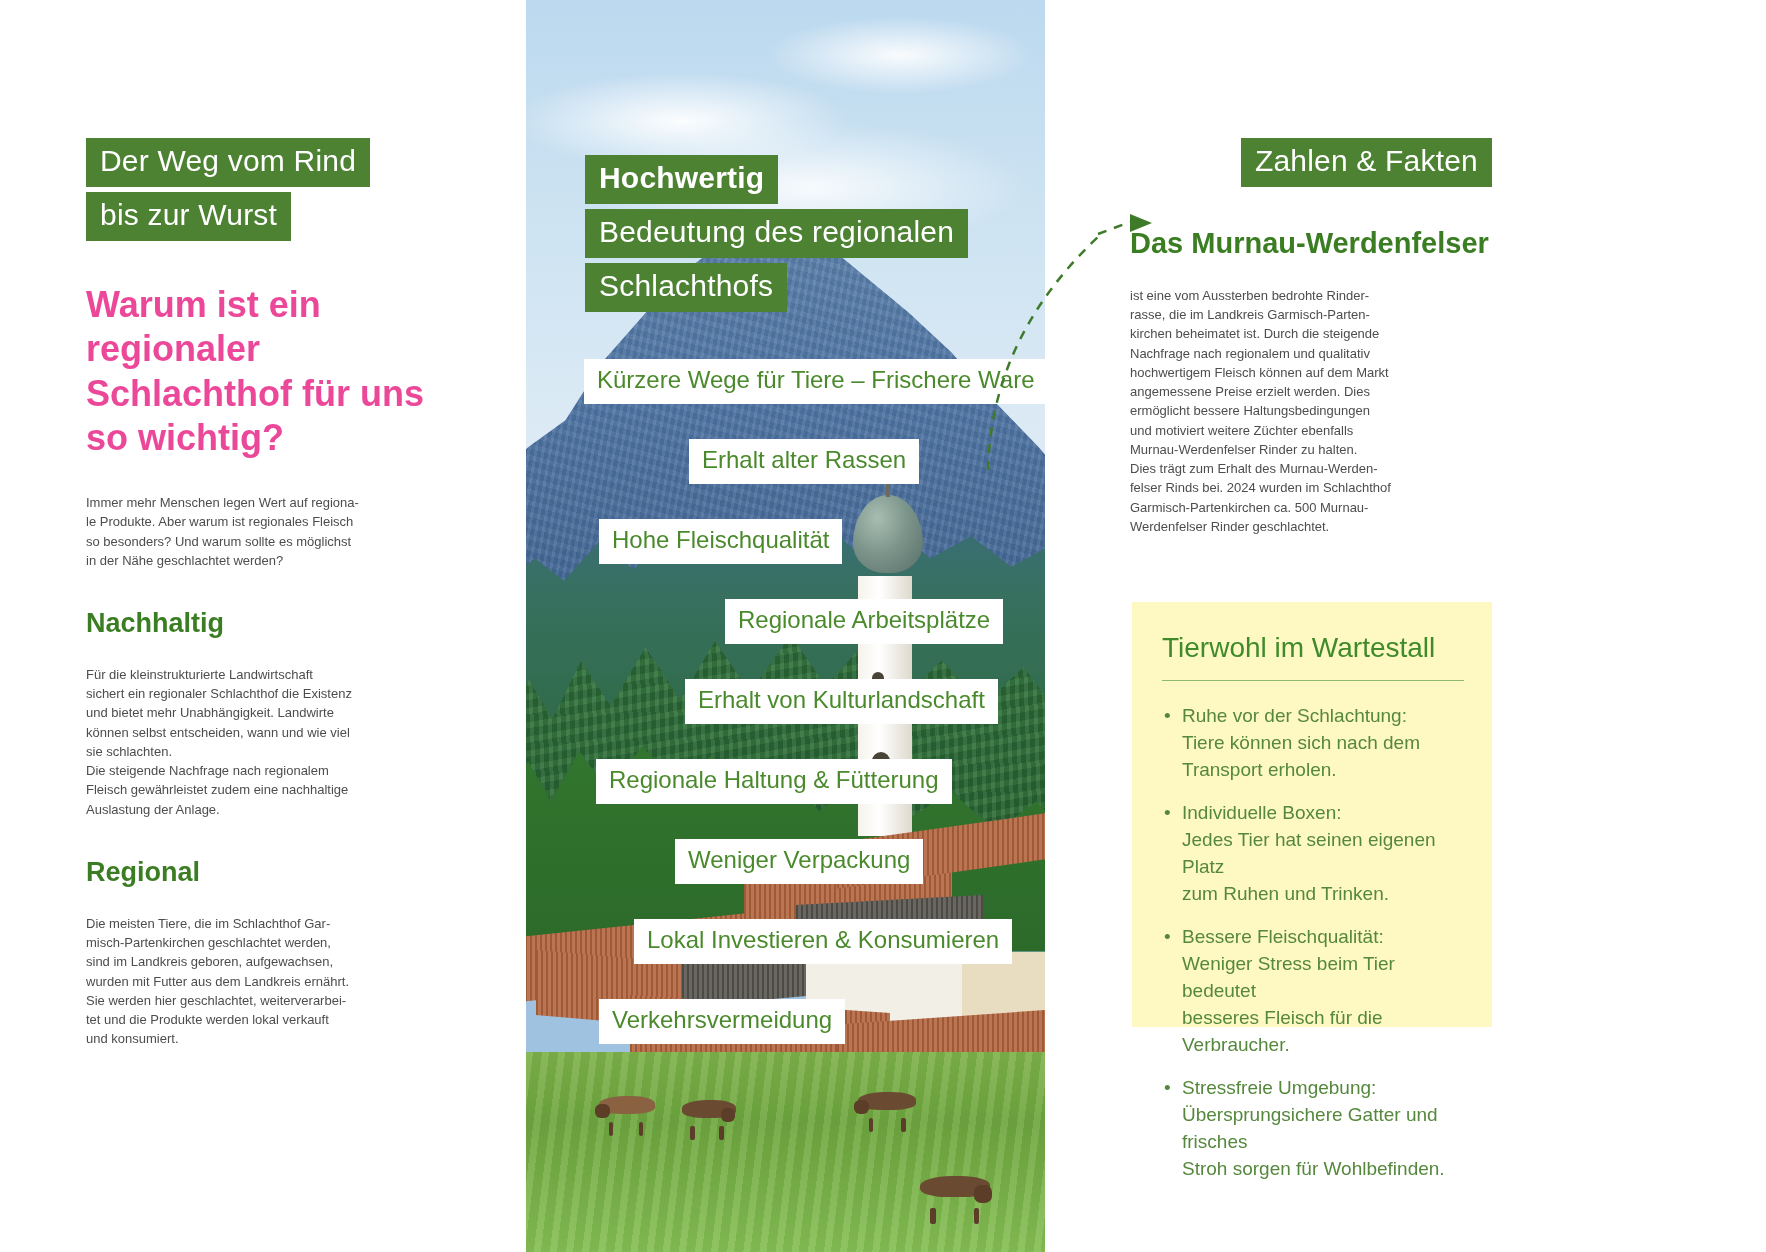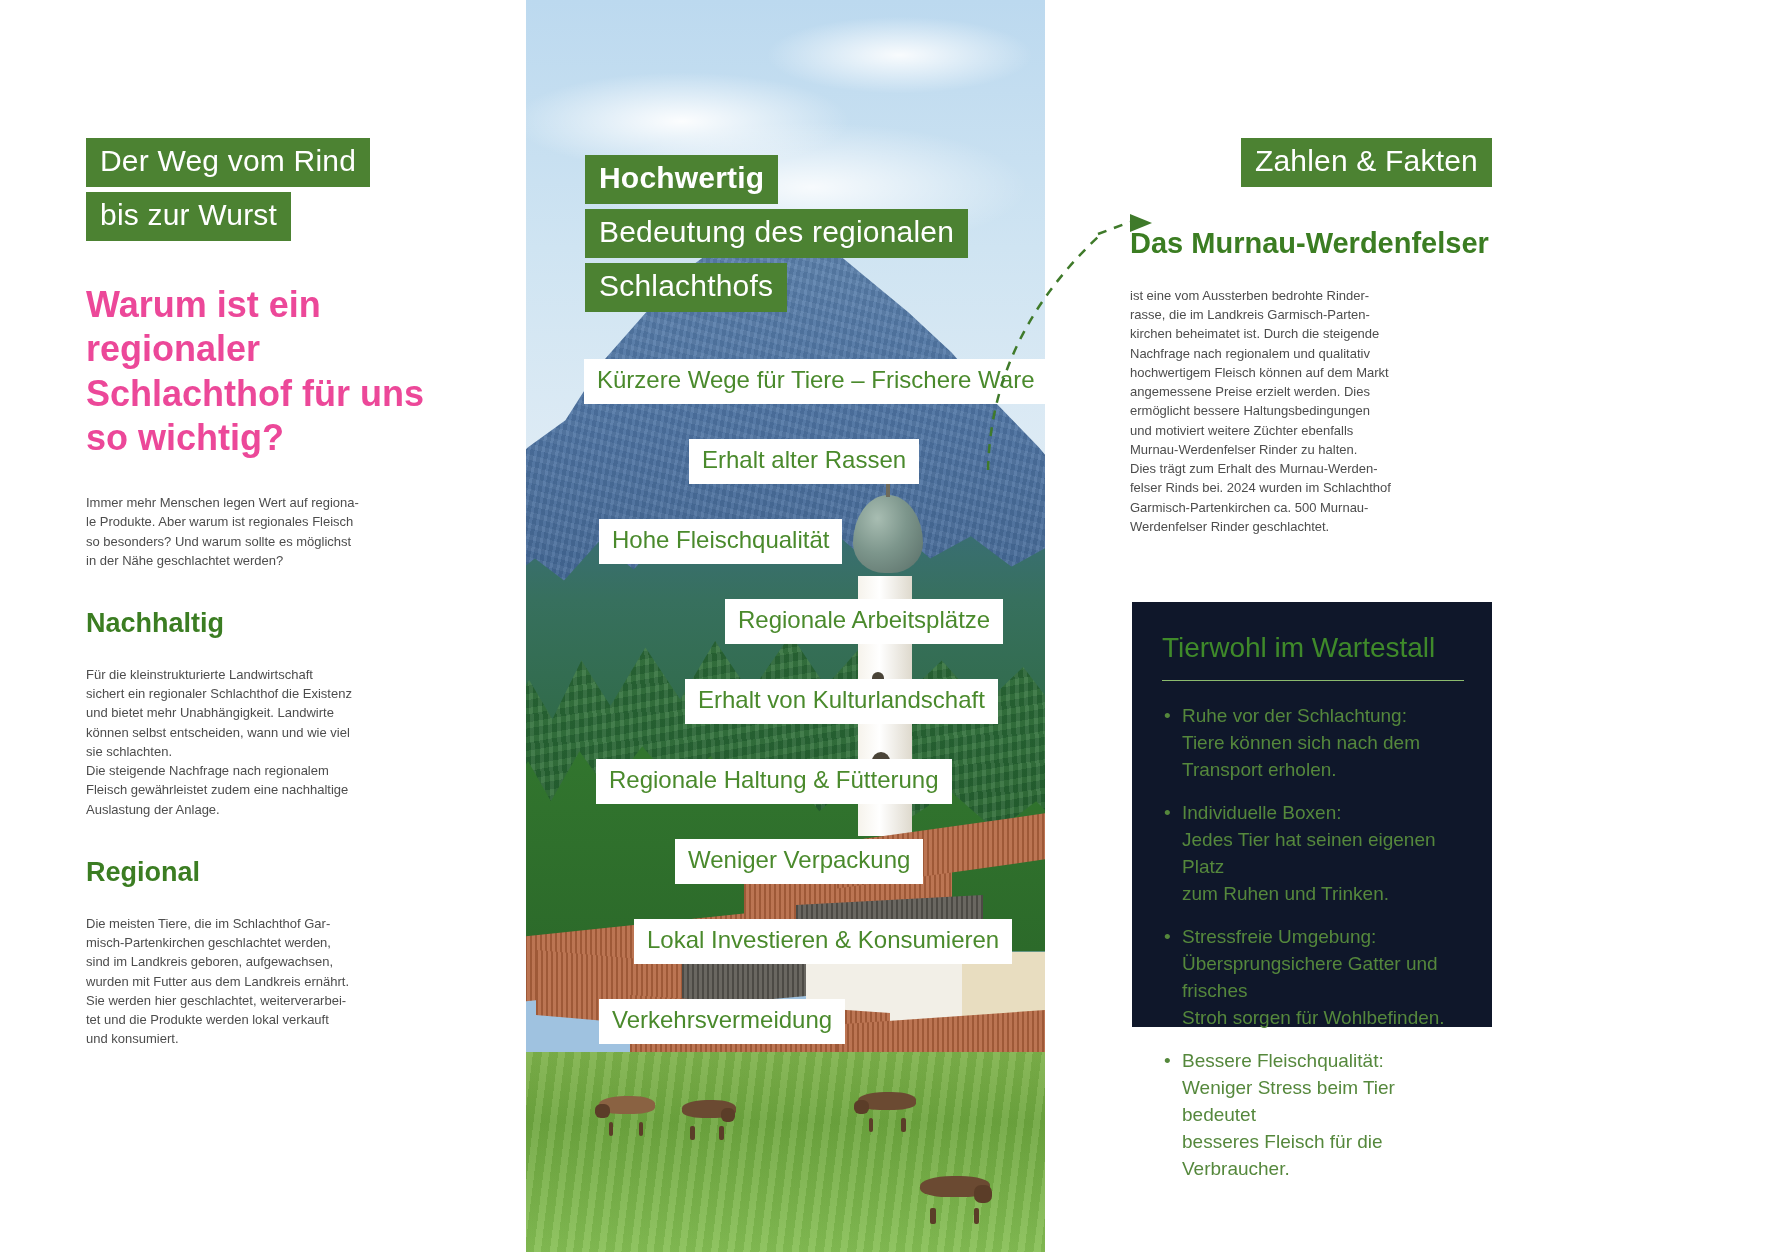--- a/index.html
+++ b/index.html
@@ -173,21 +173,21 @@
   .col-right .bar-stack{margin-bottom:40px;}
   h2.head-green{
     color:#3b7d22;font-weight:bold;font-size:29px;margin:0 0 26px 0;
   }
   .col-right p.body{margin-bottom:0;}
 
   .arrow-svg{position:absolute;left:980px;top:190px;width:190px;height:290px;pointer-events:none;}
 
   .infobox{
     position:absolute;left:1132px;top:602px;width:360px;height:425px;
-    background:#0f172a;
+    background:#fef9c3;
     box-sizing:border-box;
     padding:30px 28px 28px 30px;
   }
   .infobox h4{
     color:#3f8a2a;font-size:28px;font-weight:normal;margin:0 0 16px 0;
   }
   .infobox hr{
     border:none;border-top:1.5px solid #8cbb6e;margin:0 0 22px 0;
   }
   .infobox ul{list-style:none;margin:0;padding:0;}
@@ -344,22 +344,22 @@
   <div class="infobox">
     <h4>Tierwohl im Wartestall</h4>
     <hr>
     <ul>
       <li>Ruhe vor der Schlachtung:
 Tiere können sich nach dem
 Transport erholen.</li>
       <li>Individuelle Boxen:
 Jedes Tier hat seinen eigenen Platz
 zum Ruhen und Trinken.</li>
+      <li>Bessere Fleischqualität:
+Weniger Stress beim Tier bedeutet
+besseres Fleisch für die Verbraucher.</li>
       <li>Stressfreie Umgebung:
 Übersprungsichere Gatter und frisches
 Stroh sorgen für Wohlbefinden.</li>
-      <li>Bessere Fleischqualität:
-Weniger Stress beim Tier bedeutet
-besseres Fleisch für die Verbraucher.</li>
     </ul>
   </div>
 
 </div>
 
 </body></html>

